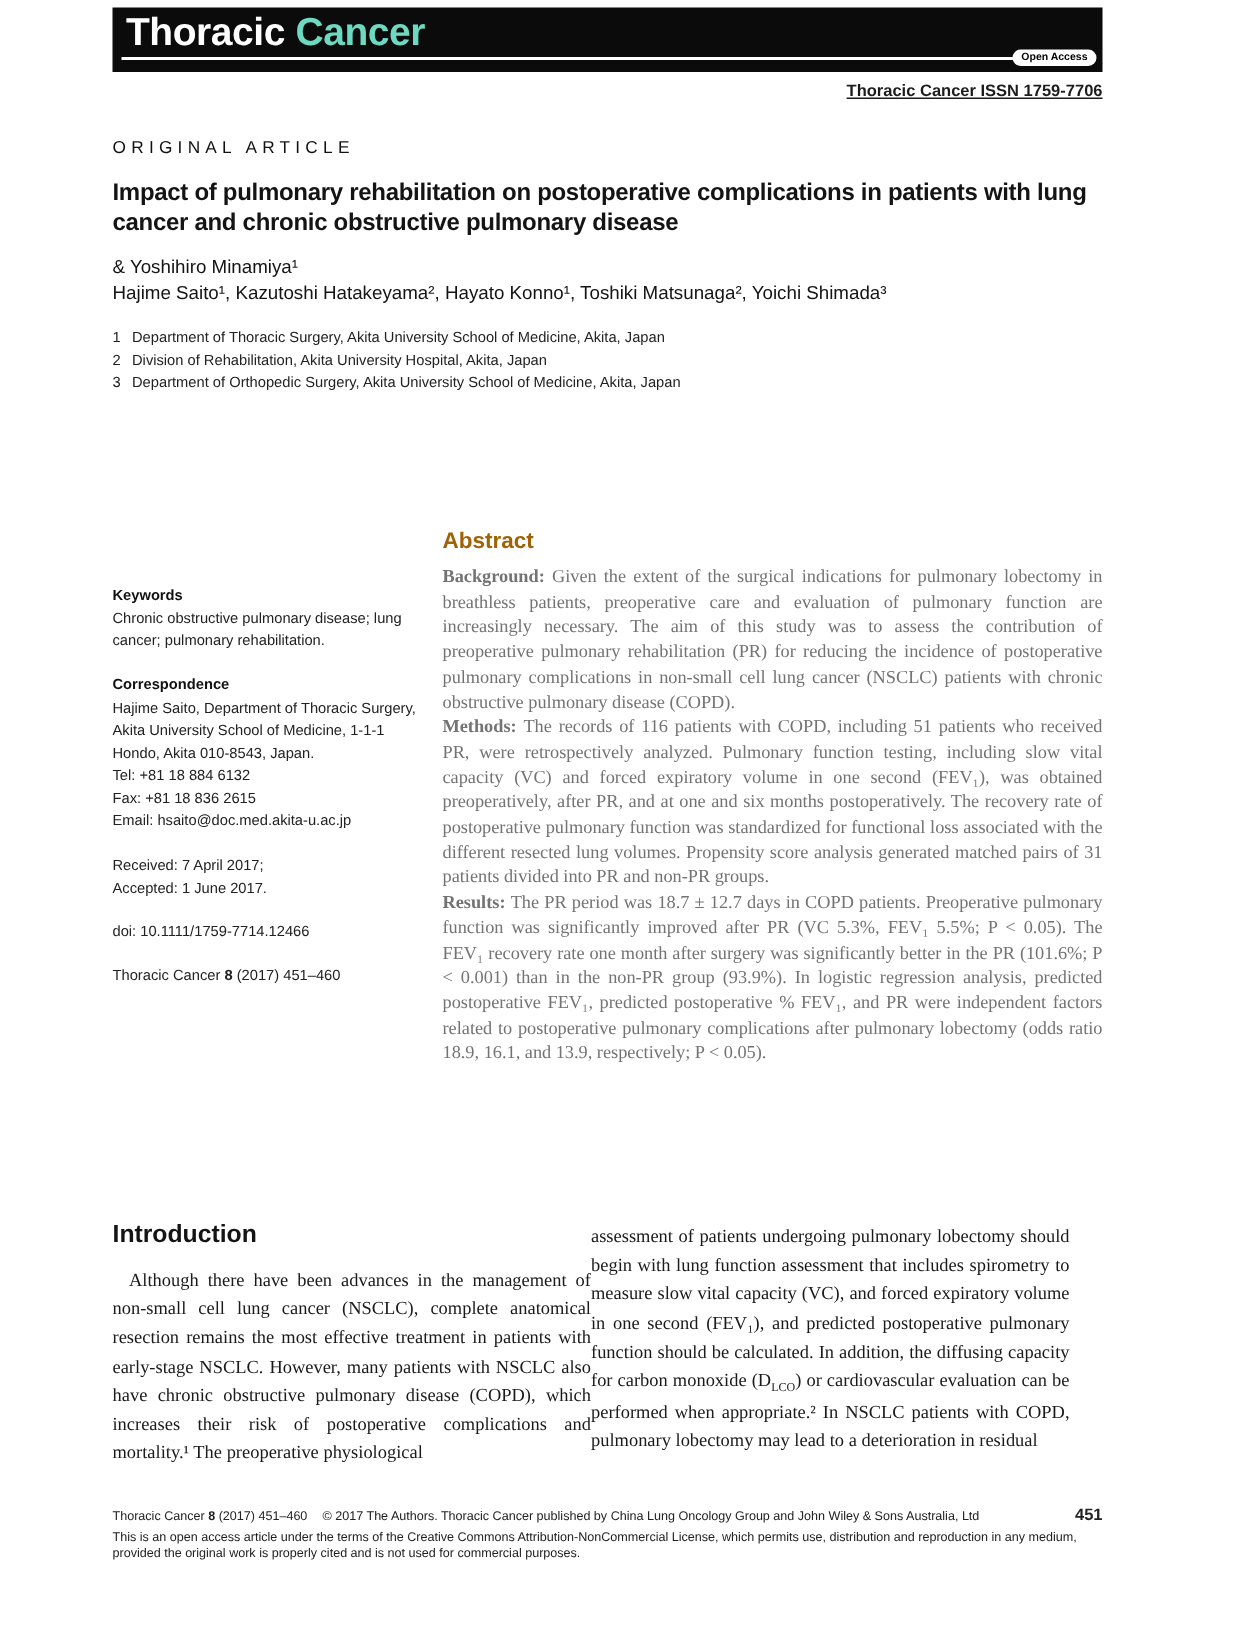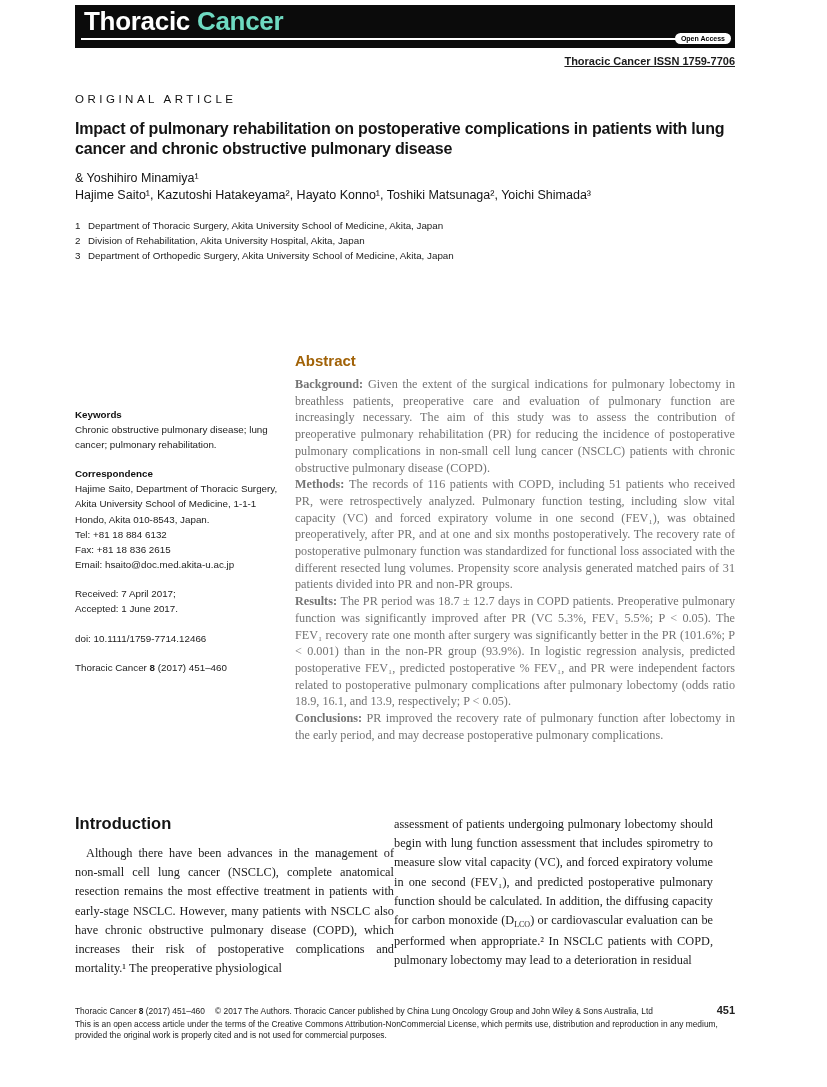--- a/index.html
+++ b/index.html
@@ -114,21 +114,20 @@
         <div>doi: 10.1111/1759-7714.12466</div>
       </div>
       <div class="sb-block"><span>Thoracic Cancer </span><b>8</b><span> (2017) 451–460</span></div>
     </aside>
 
     <div class="abstract">
       <h2 class="abstract-heading">Abstract</h2>
       <p><b>Background: </b><span>Given the extent of the surgical indications for pulmonary lobectomy in breathless patients, preoperative care and evaluation of pulmonary function are increasingly necessary. The aim of this study was to assess the contribution of preoperative pulmonary rehabilitation (PR) for reducing the incidence of postoperative pulmonary complications in non-small cell lung cancer (NSCLC) patients with chronic obstructive pulmonary disease (COPD).</span></p>
       <p><b>Methods: </b><span>The records of 116 patients with COPD, including 51 patients who received PR, were retrospectively analyzed. Pulmonary function testing, including slow vital capacity (VC) and forced expiratory volume in one second (FEV₁), was obtained preoperatively, after PR, and at one and six months postoperatively. The recovery rate of postoperative pulmonary function was standardized for functional loss associated with the different resected lung volumes. Propensity score analysis generated matched pairs of 31 patients divided into PR and non-PR groups.</span></p>
       <p><b>Results: </b><span>The PR period was 18.7 ± 12.7 days in COPD patients. Preoperative pulmonary function was significantly improved after PR (VC 5.3%, FEV₁ 5.5%; P &lt; 0.05). The FEV₁ recovery rate one month after surgery was significantly better in the PR (101.6%; P &lt; 0.001) than in the non-PR group (93.9%). In logistic regression analysis, predicted postoperative FEV₁, predicted postoperative % FEV₁, and PR were independent factors related to postoperative pulmonary complications after pulmonary lobectomy (odds ratio 18.9, 16.1, and 13.9, respectively; P &lt; 0.05).</span></p>
-      <p><b>Conclusions: </b><span>PR improved the recovery rate of pulmonary function after lobectomy in the early period, and may decrease postoperative pulmonary complications.</span></p>
     </div>
   </section>
 
   <section class="intro">
     <h2 class="intro-heading">Introduction</h2>
     <div class="intro-cols">
       <div class="intro-col intro-col-left">
         <p>Although there have been advances in the management of non-small cell lung cancer (NSCLC), complete anatomical resection remains the most effective treatment in patients with early-stage NSCLC. However, many patients with NSCLC also have chronic obstructive pulmonary disease (COPD), which increases their risk of postoperative complications and mortality.¹ The preoperative physiological</p>
       </div>
       <div class="intro-col intro-col-right">

